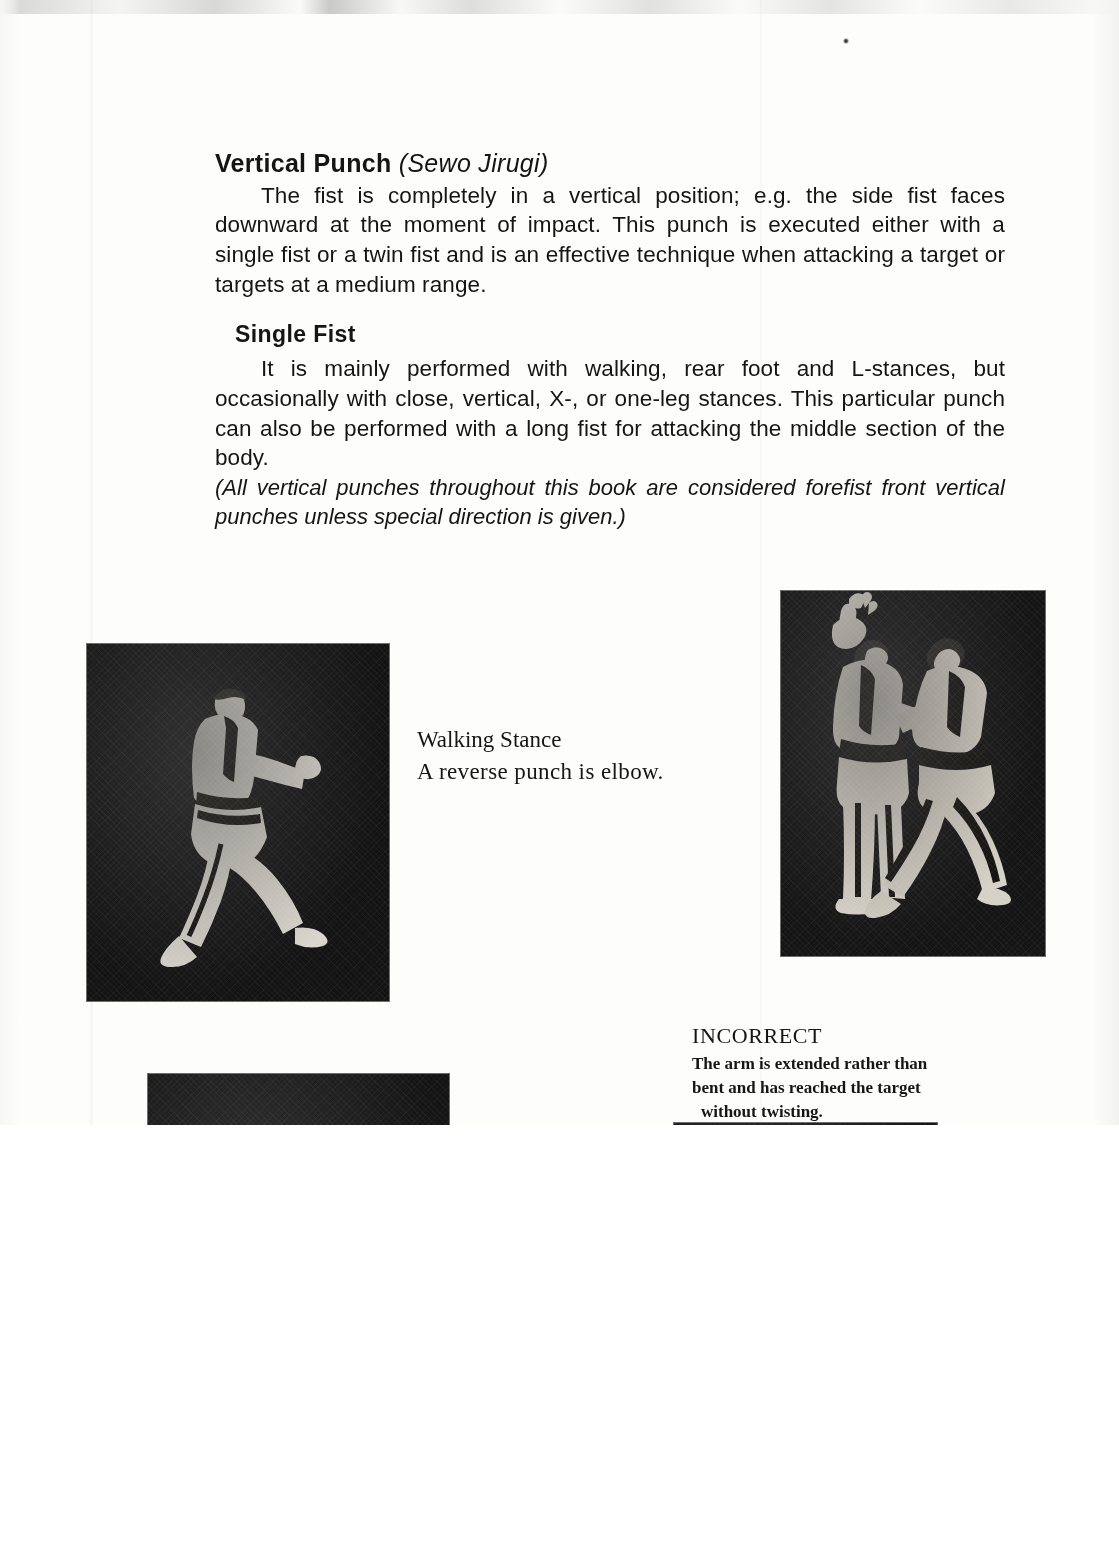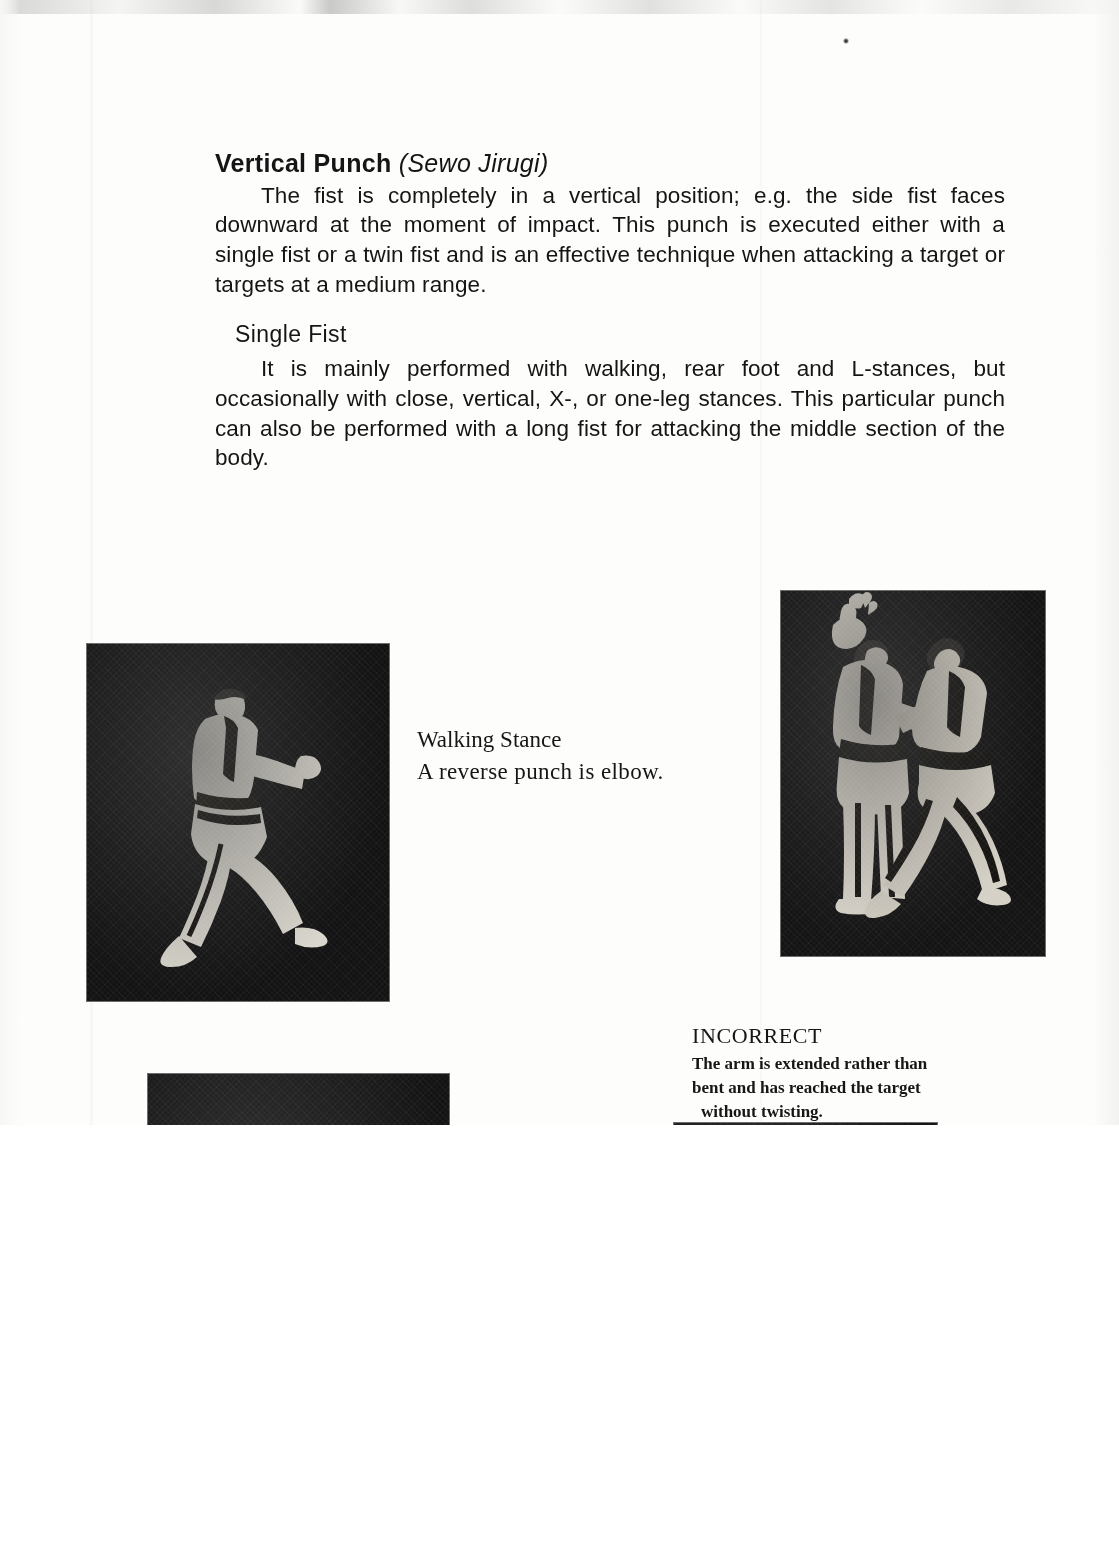--- a/index.html
+++ b/index.html
@@ -92,21 +92,21 @@
   p.body {
     margin: 0;
     font-size: 22.5px;
     line-height: 1.32;
     letter-spacing: 0.1px;
   }
   p.body.indent { text-indent: 46px; }
   h2.sub-title {
     margin: 22px 0 6px 0;
     font-size: 23px;
-    font-weight: normal;
+    font-weight: bold;
     padding-left: 20px;
     letter-spacing: 0.4px;
   }
   p.just {
     text-align: justify;
     text-align-last: left;
   }
   p.ital {
     font-style: italic;
     font-size: 22px;
@@ -191,20 +191,21 @@
     <h1 class="sec-title">
       <span>Vertical Punch</span>
       <span class="rom">(Sewo Jirugi)</span>
     </h1>
 
     <p class="body just indent">The fist is completely in a vertical position; e.g. the side fist faces downward at the moment of impact. This punch is executed either with a single fist or a twin fist and is an effective technique when attacking a target or targets at a medium range.</p>
 
     <h2 class="sub-title">Single Fist</h2>
 
     <p class="body just indent">It is mainly performed with walking, rear foot and L-stances, but occasionally with close, vertical, X-, or one-leg stances. This particular punch can also be performed with a long fist for attacking the middle section of the body.</p>
+    <p class="ital">(All vertical punches throughout this book are considered forefist front vertical punches unless special direction is given.)</p>
   </div>
 
   <div class="photo" style="left:86px; top:643px; width:302px; height:357px;">
     <svg viewBox="0 0 302 357" preserveAspectRatio="none">
       <rect x="0" y="0" width="302" height="357" fill="#131313"></rect>
       <g fill="#d9d6cd">
 
         <path d="M128 56 q7-11 18-9 q11 2 12 13 q1 11-7 16 q-9 5-17-2 q-8-7-6-18 z"></path>
 
         <path d="M126 55 q8-13 21-10 q12 3 12 11 q-9-5-18-2 q-9 3-15 1 z" fill="#2a2a28"></path>

